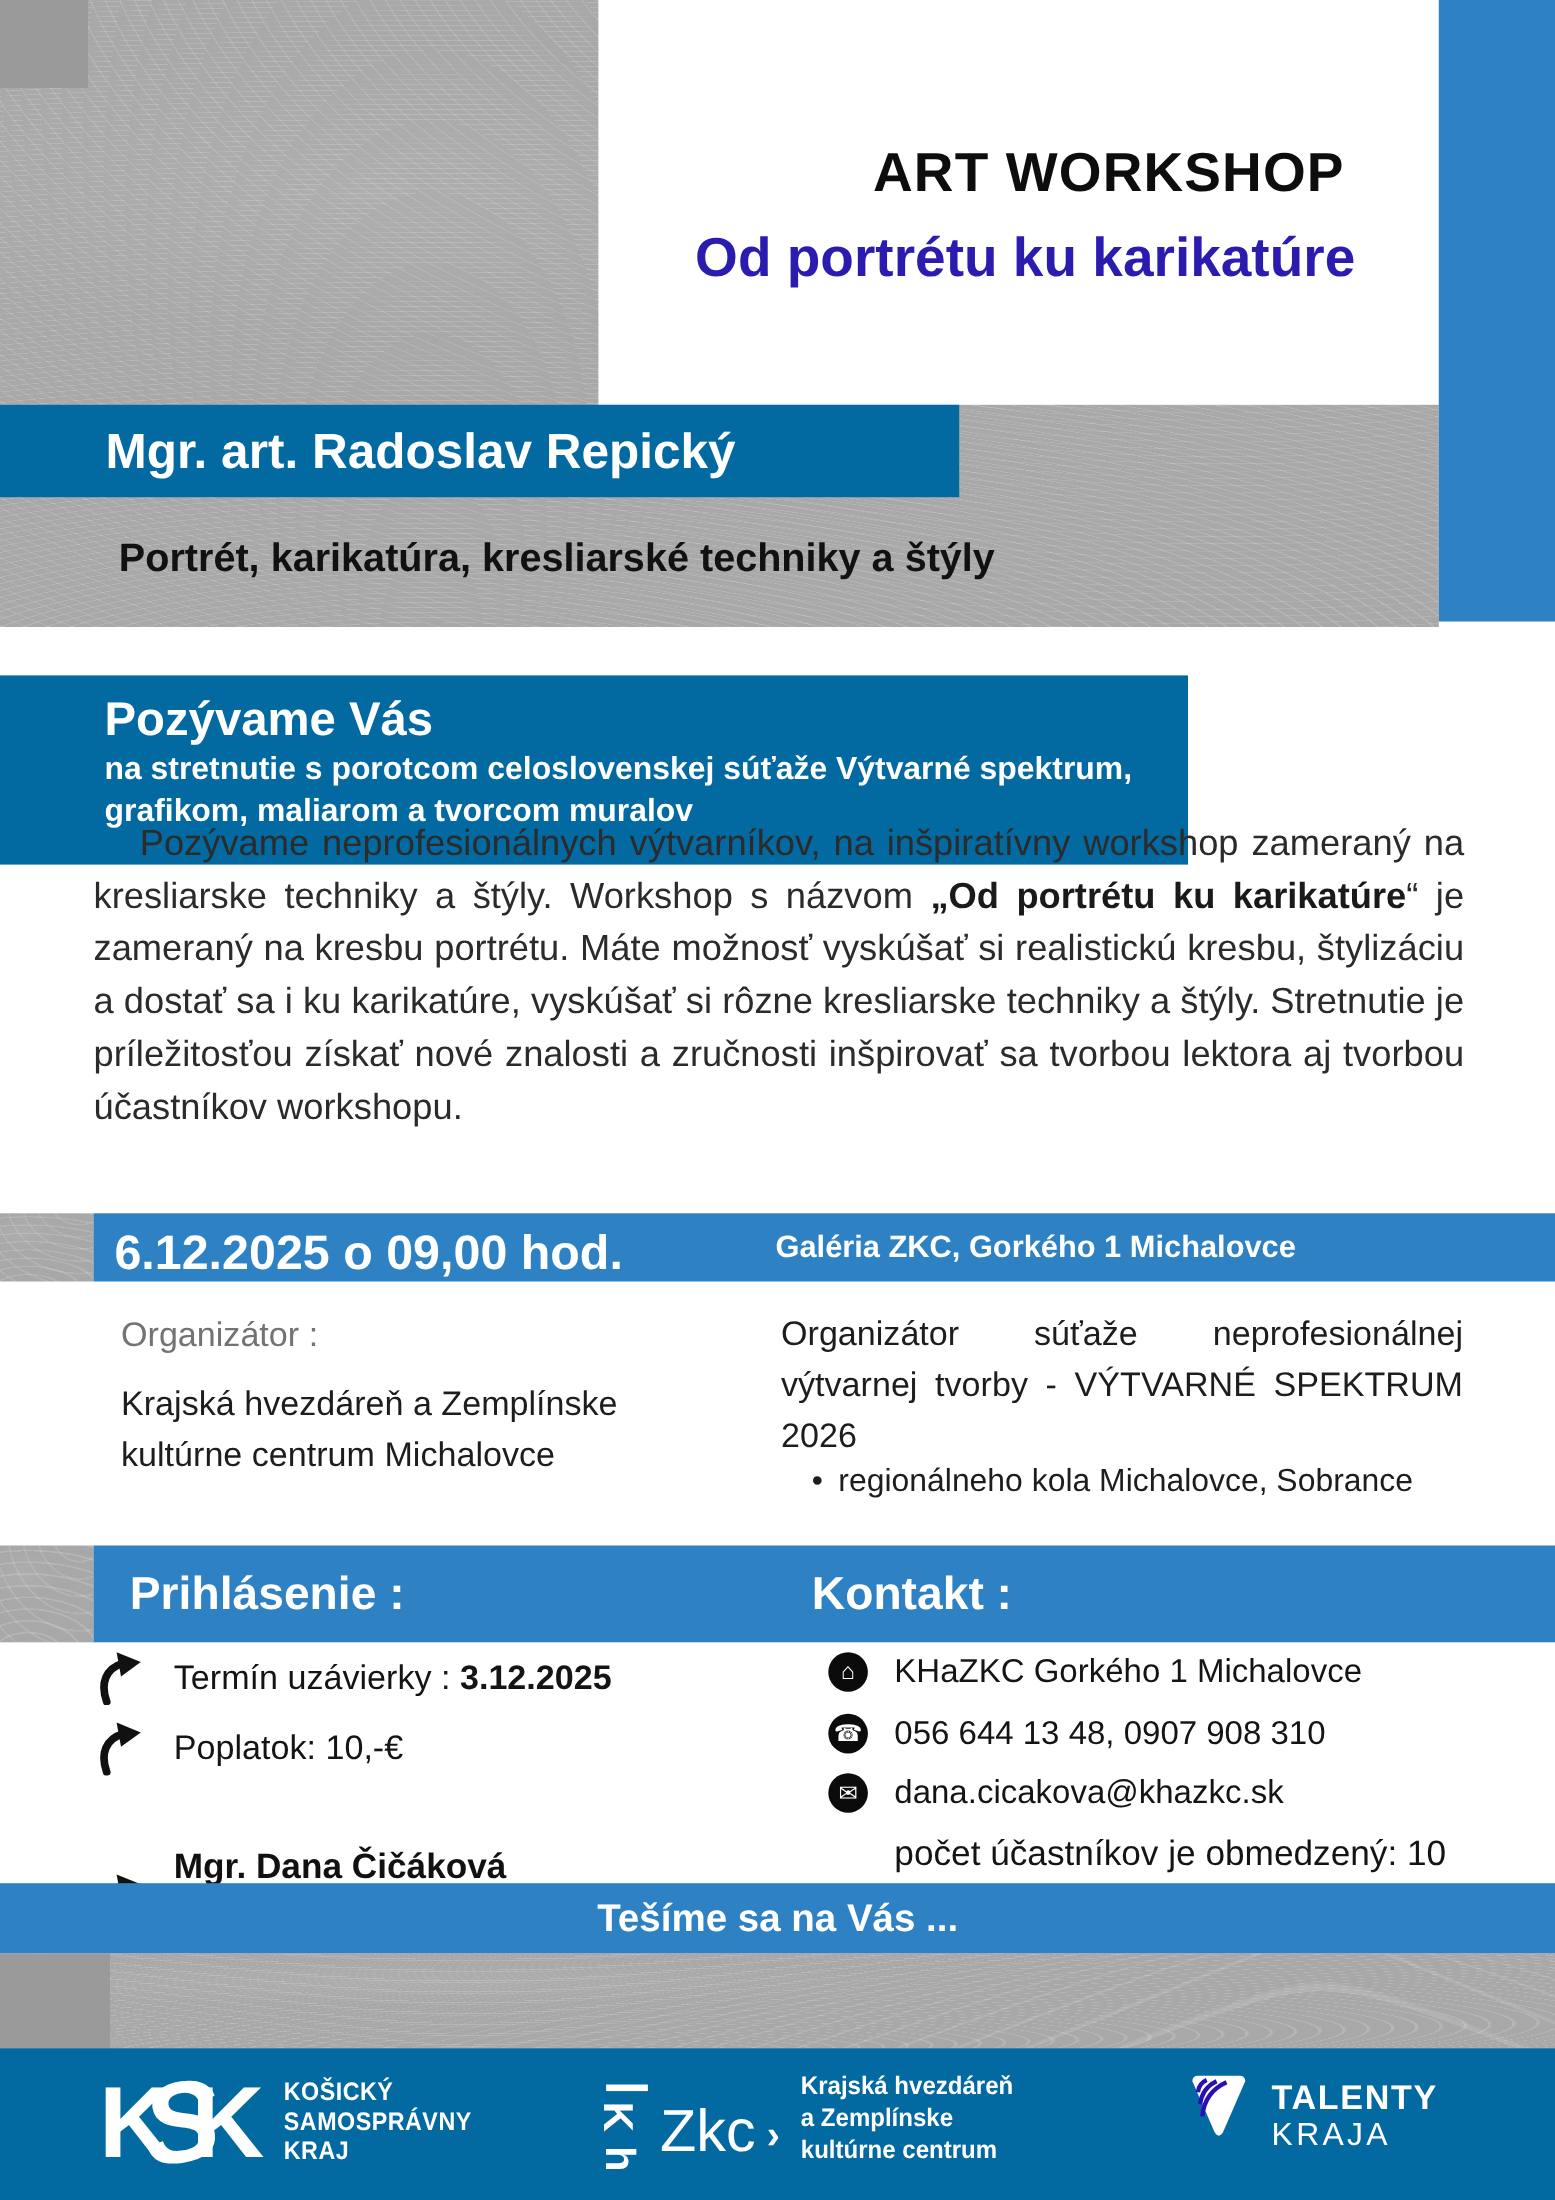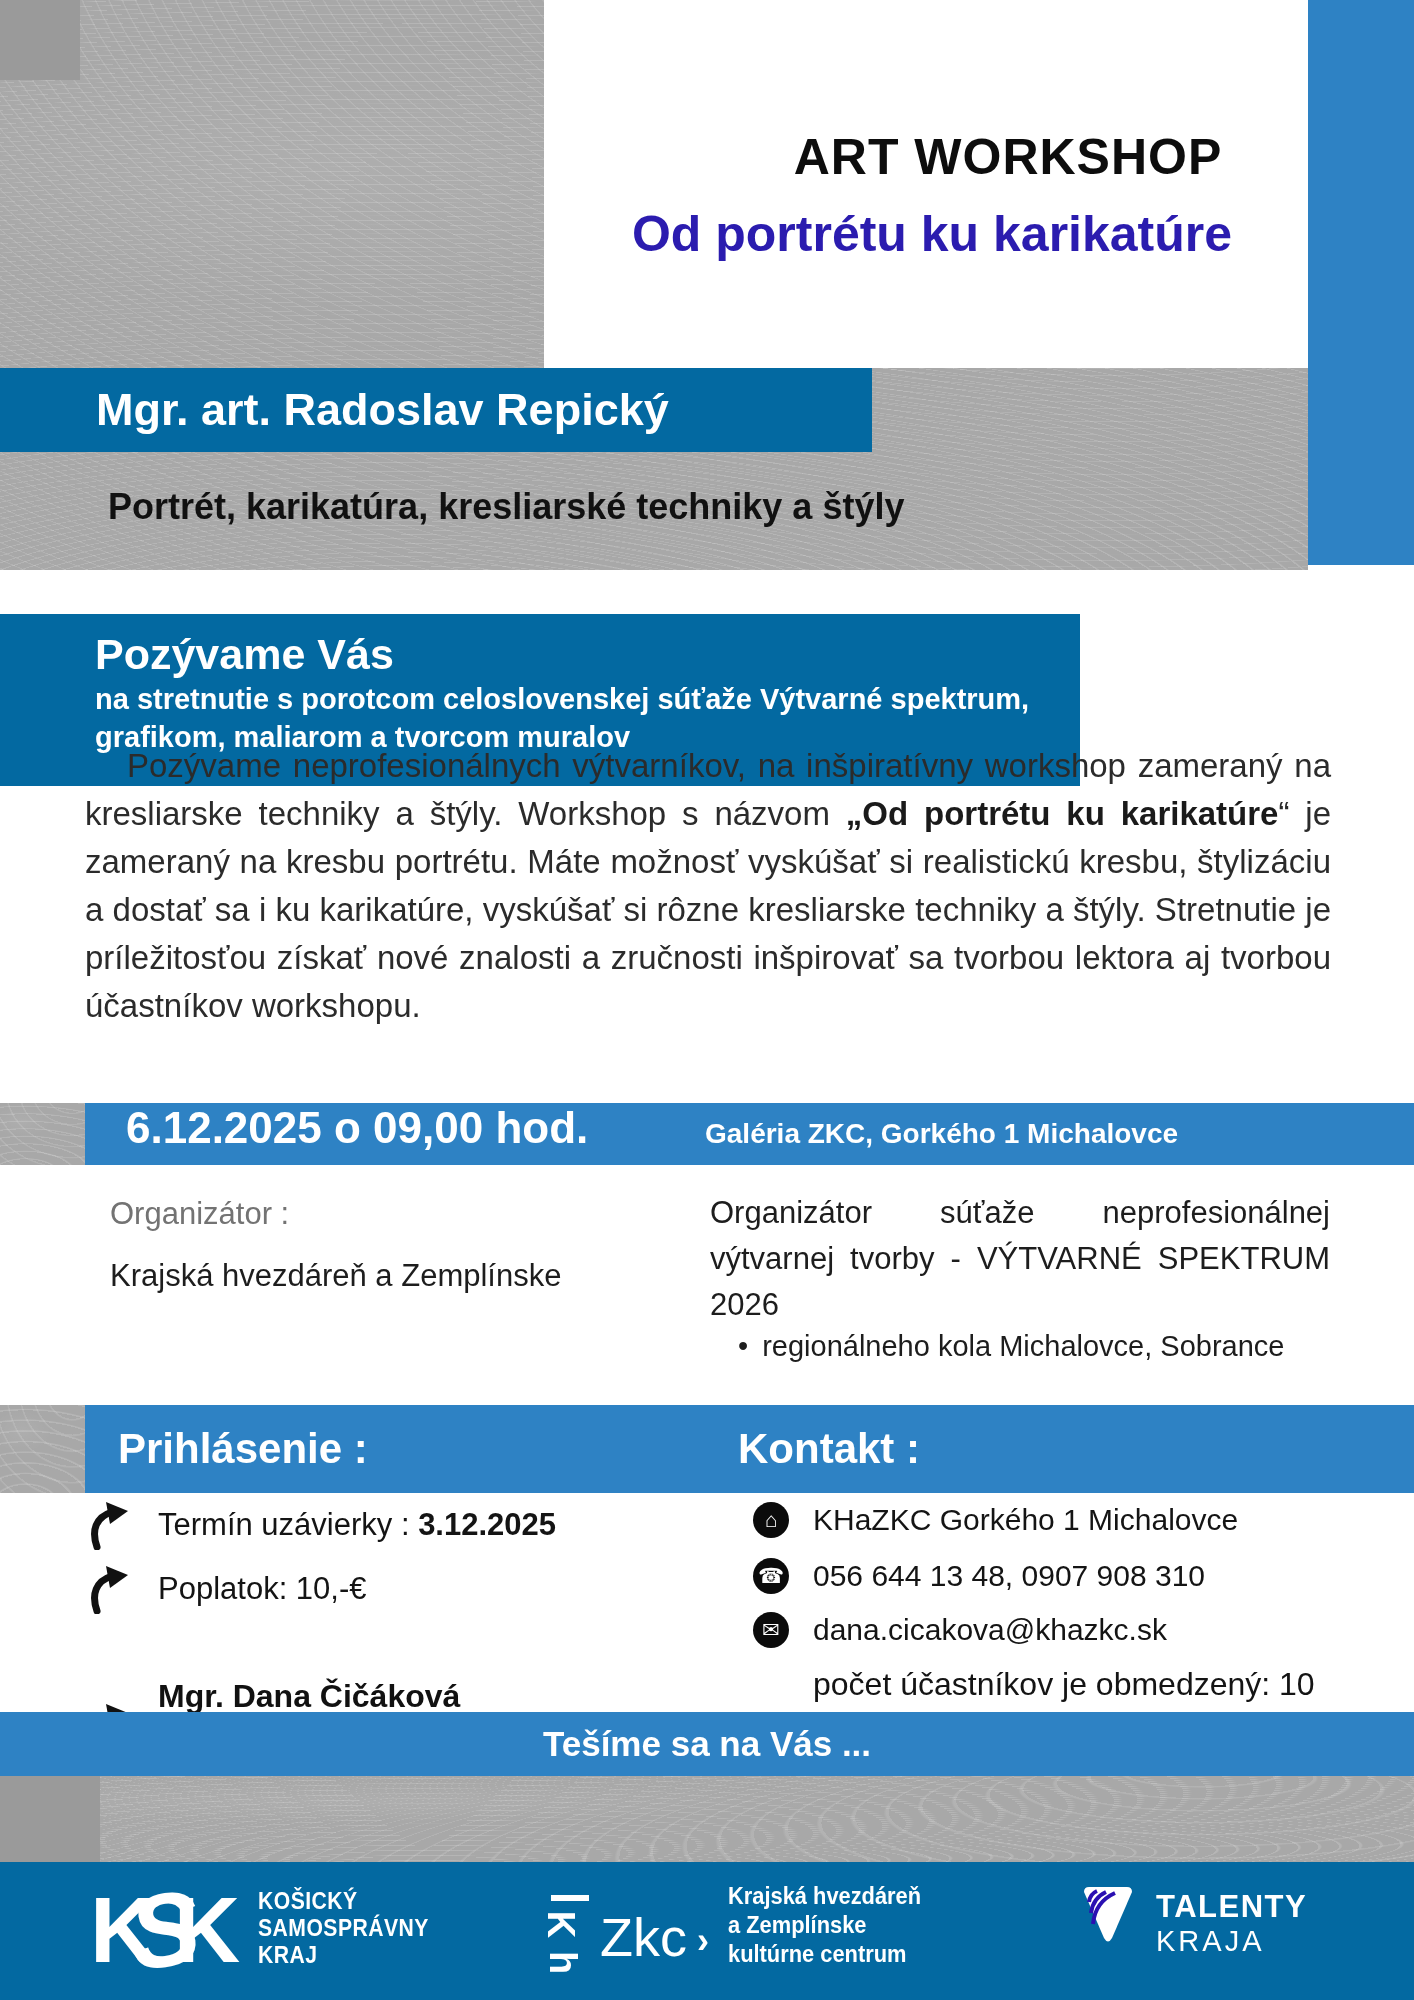--- a/index.html
+++ b/index.html
@@ -27,21 +27,21 @@
   .name-banner{display:flex;align-items:center;color:#fff;font-size:45px;font-weight:700;padding-left:96px;box-sizing:border-box;}
   .topics{font-size:36px;font-weight:700;color:#111;white-space:nowrap;}
 
   .invite-banner{color:#fff;padding:14px 0 0 95px;box-sizing:border-box;}
   .invite-heading{font-size:43px;font-weight:700;line-height:52px;}
   .invite-line{font-size:29px;font-weight:700;line-height:38px;}
 
   .body-para{font-size:33px;line-height:48px;color:#2b2b2b;text-align:justify;text-indent:42px;}
   .body-para b{color:#1a1a1a;}
 
-  .date-bar{display:flex;align-items:flex-start;color:#fff;box-sizing:border-box;padding-left:41px;}
+  .date-bar{display:flex;align-items:flex-end;color:#fff;box-sizing:border-box;padding-left:19px;}
   .date-big{font-size:44px;font-weight:800;white-space:nowrap;}
   .date-venue{font-size:28px;font-weight:700;white-space:nowrap;position:absolute;left:620px;top:50%;transform:translateY(-50%);}
 
   .org-label{font-size:31px;font-weight:400;color:#737373;}
   .org-name{font-size:31px;color:#1d1d1d;line-height:47px;}
   .org-right{font-size:31px;color:#1d1d1d;line-height:46px;text-align:justify;}
   .org-bullet{display:flex;align-items:baseline;font-size:29px;color:#1d1d1d;}
   .org-bullet .dot{font-size:29px;margin:0 14px 0 28px;}
 
   .section-bar{color:#fff;font-size:42px;font-weight:700;display:flex;align-items:center;}
@@ -104,20 +104,21 @@
 
   <div class="abs texture" style="left:0;top:1103px;width:85px;height:62px;"></div>
   <div class="abs lightblue date-bar" style="left:85px;top:1103px;width:1329px;height:62px;">
     <span class="date-big">6.12.2025 o 09,00 hod.</span>
     <span class="date-venue">Galéria ZKC, Gorkého 1 Michalovce</span>
   </div>
 
   <div class="abs org-label" style="left:110px;top:1196px;">Organizátor :</div>
   <div class="abs org-name" style="left:110px;top:1252px;">
     <div>Krajská hvezdáreň a Zemplínske</div>
+    <div>kultúrne centrum Michalovce</div>
   </div>
   <div class="abs org-right" style="left:710px;top:1190px;width:620px;">Organizátor súťaže neprofesionálnej výtvarnej tvorby - VÝTVARNÉ SPEKTRUM 2026</div>
   <div class="abs org-bullet" style="left:710px;top:1330px;width:640px;">
     <span class="dot">•</span>
     <span>regionálneho kola  Michalovce, Sobrance</span>
   </div>
 
   <div class="abs texture" style="left:0;top:1405px;width:85px;height:88px;"></div>
   <div class="abs lightblue section-bar" style="left:85px;top:1405px;width:1329px;height:88px;">
     <span class="bar-h1">Prihlásenie :</span>

